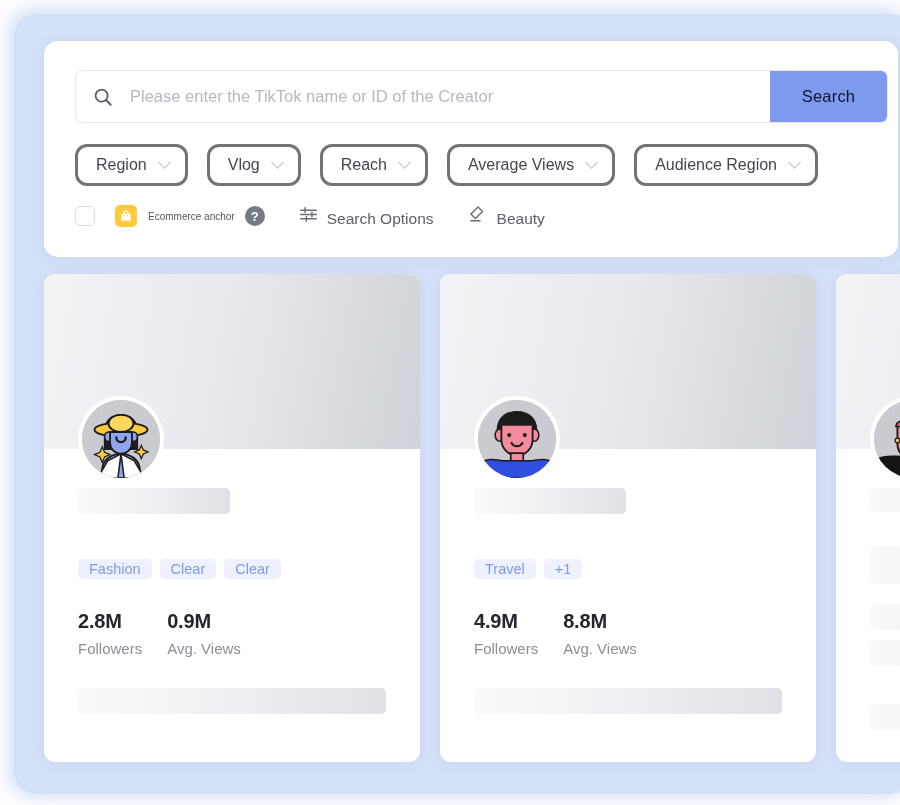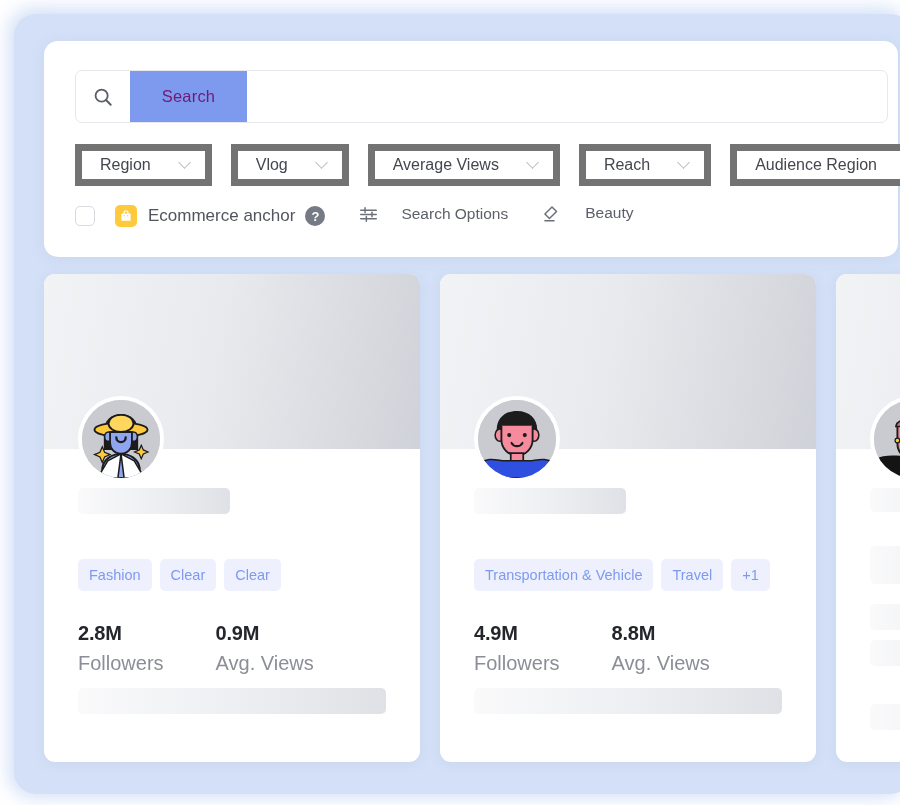--- a/index.html
+++ b/index.html
@@ -90,44 +90,44 @@
     height: 100%;
     padding: 0;
   }
   .search-input::placeholder { color: #b6b9c2; }
 
   .search-btn {
     flex: 0 0 auto;
     width: 117px;
     height: 100%;
     background: #7d9aef;
-    color: #701a75;
+    color: #0f172a;
     font-size: 16.5px;
     font-family: "Liberation Sans", sans-serif;
     border: none;
     cursor: pointer;
     letter-spacing: .2px;
   }
 
   
   .filters {
     position: absolute;
     left: 31px;
     top: 103px;
     display: flex;
     gap: 19px;
   }
   .chip {
     height: 42px;
-    border: 7px solid #737373;
-    border-radius: 0;
+    border: 3px solid #737373;
+    border-radius: 12px;
     background: #fff;
     display: flex;
     align-items: center;
-    gap: 29px;
+    gap: 13px;
     padding: 0 16px 0 18px;
     font-size: 16px;
     color: #44474f;
     cursor: pointer;
     white-space: nowrap;
     font-family: "Liberation Sans", sans-serif;
   }
   .caret {
     display: inline-block;
     width: 9px; height: 9px;
@@ -156,40 +156,40 @@
   .ecom-badge {
     width: 22px; height: 22px;
     border-radius: 5px;
     background: #ffc93c;
     margin-left: 20px;
     display: flex; align-items: center; justify-content: center;
     flex: 0 0 auto;
   }
   .opt-label {
     margin-left: 11px;
-    font-size: 17px;
+    font-size: 10px;
     color: #52555d;
     white-space: nowrap;
   }
   .help-dot {
     width: 20px; height: 20px;
     border-radius: 50%;
     background: #767a85;
     color: #fff;
     font-size: 13px;
     font-weight: bold;
     display: flex; align-items: center; justify-content: center;
     margin-left: 10px;
     cursor: pointer;
     flex: 0 0 auto;
   }
   .opt-action {
     display: flex;
-    align-items: flex-start;
-    gap: 23px;
+    align-items: flex-end;
+    gap: 9px;
     margin-left: 34px;
     cursor: pointer;
     white-space: nowrap;
   }
   .opt-action .txt { font-size: 15.5px; color: #5d6069; }
 
   
   .cards {
     position: absolute;
     left: 44px;
@@ -246,39 +246,39 @@
     left: 34px;
     top: 285px;
     display: flex;
     gap: 8px;
   }
   .tag {
     background: #eef1fd;
     color: #7d9aef;
     font-size: 14.5px;
     border-radius: 5px;
-    padding: 8px 11px;
+    padding: 2px 11px;
     white-space: nowrap;
     cursor: pointer;
   }
   .stats {
     position: absolute;
     left: 34px;
-    top: 348px;
-    display: flex;
-    gap: 52px;
+    top: 336px;
+    display: flex;
+    gap: 25px;
   }
   .stat-num {
     font-size: 20px;
     font-weight: bold;
     color: #24262b;
     letter-spacing: -.2px;
   }
   .stat-lbl {
-    font-size: 20px;
+    font-size: 15px;
     color: #8b8e96;
     margin-top: 7px;
   }
   .bottom-sk {
     position: absolute;
     left: 34px;
     top: 414px;
     width: 308px;
     height: 26px;
   }
@@ -300,38 +300,39 @@
 
   <div class="search-panel">
 
     <div class="searchbar">
       <span class="search-icon-wrap">
         <svg width="22" height="22" viewBox="0 0 24 24" fill="none">
           <circle cx="10.5" cy="10.5" r="6.6" stroke="#5c5f68" stroke-width="2"></circle>
           <line x1="15.3" y1="15.3" x2="20.4" y2="20.4" stroke="#5c5f68" stroke-width="2.2" stroke-linecap="round"></line>
         </svg>
       </span>
+      <input class="search-input" type="text" placeholder="Please enter the TikTok name or ID of the Creator" style="">
       <button class="search-btn">Search</button>
     </div>
 
     <div class="filters">
       <div class="chip">
         <span>Region</span>
         <i class="caret"></i>
       </div>
       <div class="chip">
         <span>Vlog</span>
         <i class="caret"></i>
       </div>
       <div class="chip">
+        <span>Reach</span>
+        <i class="caret"></i>
+      </div>
+      <div class="chip">
         <span>Average Views</span>
-        <i class="caret"></i>
-      </div>
-      <div class="chip">
-        <span>Reach</span>
         <i class="caret"></i>
       </div>
       <div class="chip">
         <span>Audience Region</span>
         <i class="caret"></i>
       </div>
     </div>
 
     <div class="options">
       <div class="cbox"></div>
@@ -439,21 +440,20 @@
             <path d="M43 55a8 8 0 0 0 14 0" stroke="#1c1c1c" stroke-width="2.6" fill="none" stroke-linecap="round"></path>
             <path d="M42 68h16v10H42z" fill="#f58b9c" stroke="#1c1c1c" stroke-width="2.2"></path>
             <path d="M0 82c14-10 26-4 34-4h32c8 0 20-6 34 4v18H0z" fill="#2f4fe0" stroke="#1c1c1c" stroke-width="2"></path>
           </svg>
         </div>
       </div>
 
       <div class="skeleton name-sk"></div>
 
       <div class="tags">
-        <span class="tag">Transportation &amp; Vehicle</span>
         <span class="tag">Travel</span>
         <span class="tag">+1</span>
       </div>
 
       <div class="stats">
         <div>
           <div class="stat-num">4.9M</div>
           <div class="stat-lbl">Followers</div>
         </div>
         <div>

